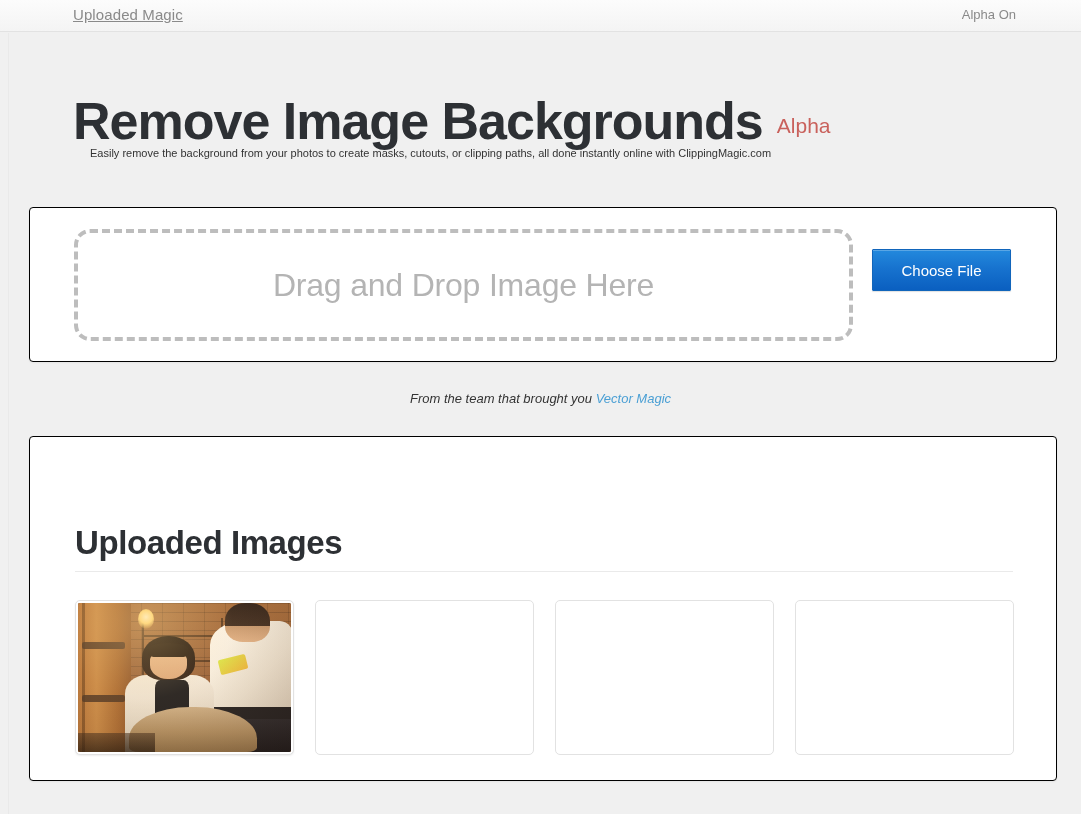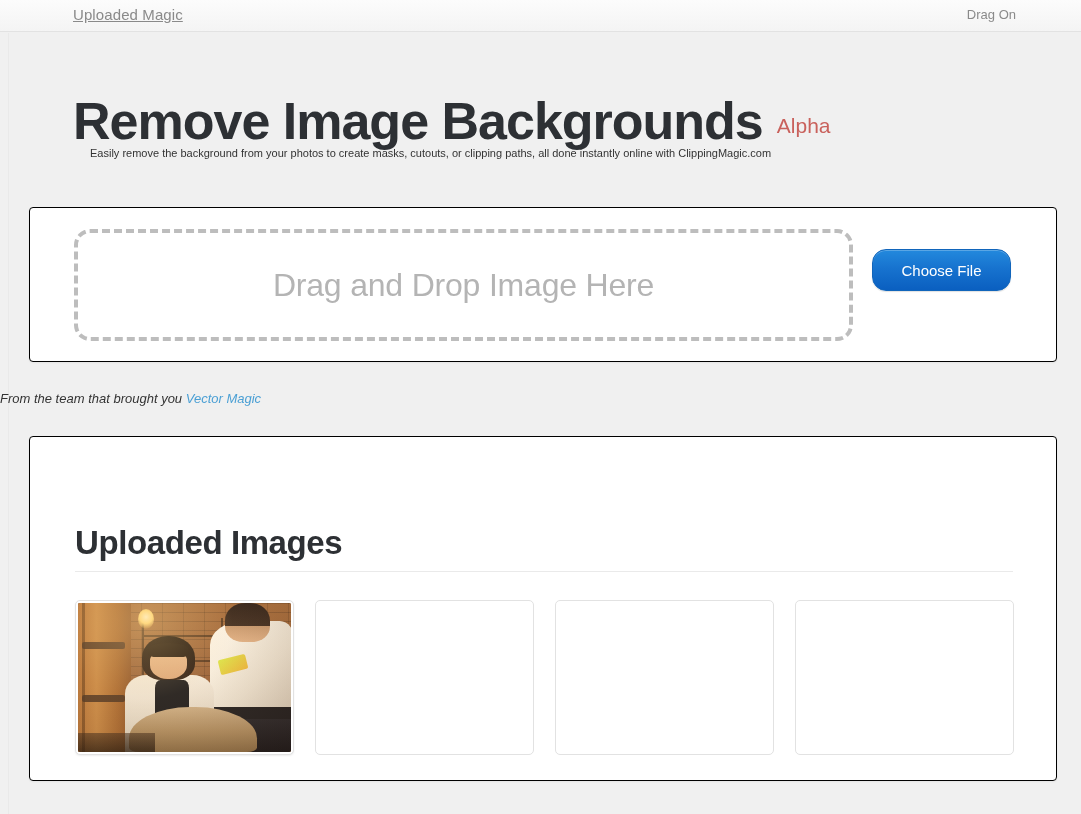--- a/index.html
+++ b/index.html
@@ -134,37 +134,37 @@
     white-space: nowrap;
     letter-spacing: -0.2px;
   }
   .choose-file {
     position: absolute;
     left: 842px;
     top: 41px;
     width: 139px;
     height: 42px;
     border: 1px solid #1165bb;
-    border-radius: 14px;
+    border-radius: 1px;
     background: linear-gradient(to bottom, #2389dd 0%, #1773cf 45%, #0a5fc0 100%);
     color: #ffffff;
     font-size: 15px;
     font-family: "Liberation Sans", sans-serif;
     cursor: pointer;
     box-shadow: inset 0 1px 0 rgba(255,255,255,0.25), 0 1px 1px rgba(0,0,0,0.12);
     padding: 6px;
   }
 
   
   .tagline {
     position: absolute;
     left: 0;
     top: 358px;
     width: 1081px;
-    text-align: left;
+    text-align: center;
     font-size: 13px;
     font-style: italic;
     color: #333333;
     white-space: nowrap;
   }
   .tagline a {
     color: #4a9fd4;
     text-decoration: none;
     font-style: italic;
   }
@@ -339,21 +339,21 @@
     position: absolute; left: 0; top: 0; right: 0; bottom: 0;
     background: radial-gradient(ellipse at 32% 12%, rgba(255,214,140,0.40) 0%, rgba(255,190,110,0.10) 42%, rgba(90,50,20,0.20) 100%);
   }
 </style>
 </head>
 <body>
 
 <div class="topbar">
   <div class="topbar-inner">
     <a class="brand" href="#">Uploaded Magic</a>
-    <a class="signon" href="#">Drag On</a>
+    <a class="signon" href="#">Alpha On</a>
   </div>
 </div>
 
 <div class="page">
 
   <div class="gutter-left"></div>
 
   <h1 class="hero-title">
     <span>Remove Image Backgrounds</span><span class="alpha">Alpha</span>
   </h1>

